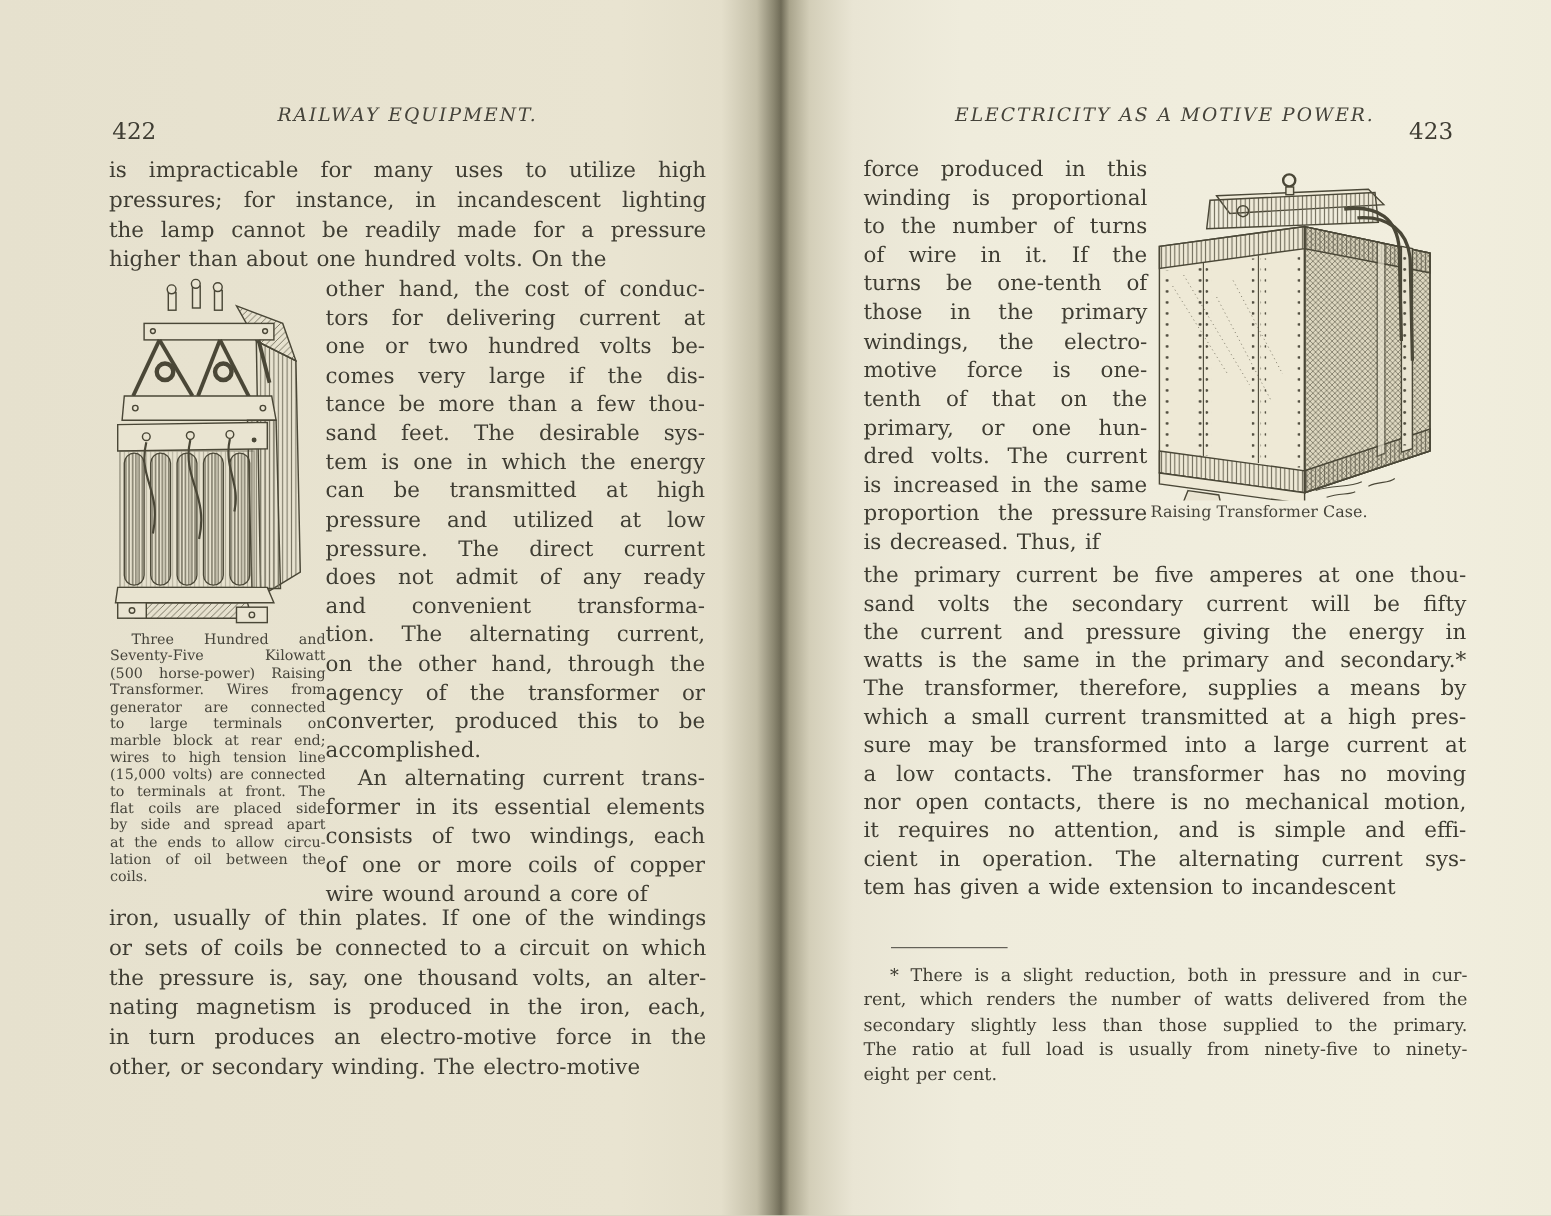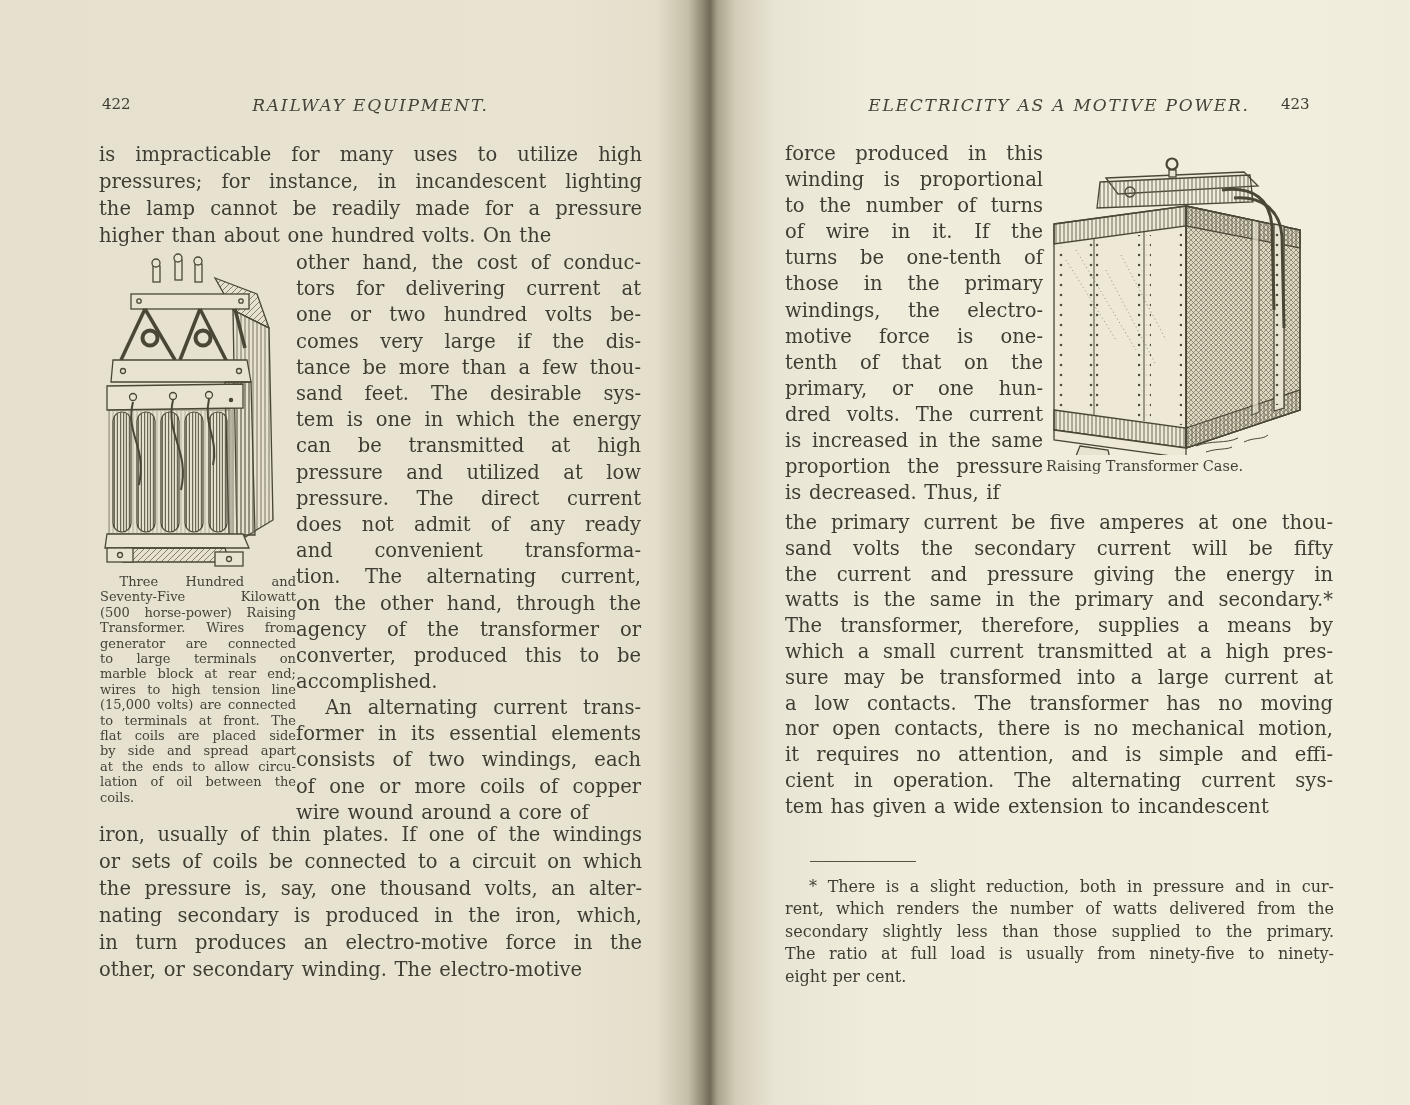--- a/index.html
+++ b/index.html
@@ -13,21 +13,21 @@
       #e9e5d4 55%, #efecdc 62%, #f1eede 92%, #efecdb 100%);
   }
   .page{position:absolute;top:0;height:1105px;}
   .tb{position:absolute;}
   .tb .ln{text-align:justify;text-align-last:justify;}
   .tb .ln:last-child{text-align-last:left;}
   .tb-indent .ln:first-child{text-indent:1.5em;}
   .tb-center .ln{text-align:center;text-align-last:center;}
 
   .runhead{position:absolute;font-style:italic;letter-spacing:1.8px;font-size:17px;color:#45433a;}
-  .pagenum{position:absolute;font-size:15px;color:#3f3d33;}
+  .pagenum{position:absolute;font-size:21px;color:#3f3d33;margin-top:12px;}
 
   .body-lg{font-size:19.5px;line-height:27px;word-spacing:1.5px;}
   .intro{left:99px;top:141px;width:543px;}
   .wrapped1{left:296px;top:250px;width:345px;line-height:26.2px;}
   .wrapped2{left:296px;top:695px;width:345px;line-height:26.2px;}
   .bottomleft{left:99px;top:821px;width:543px;}
 
   .figL{left:95px;top:250px;width:196px;height:322px;}
   .capL{left:100px;top:574px;width:196px;font-size:13px;line-height:15.4px;color:#45433a;word-spacing:1px;}
 
@@ -167,21 +167,21 @@
         <div class="ln">former in its essential elements</div>
         <div class="ln">consists of two windings, each</div>
         <div class="ln">of one or more coils of copper</div>
         <div class="ln">wire wound around a core of</div>
       </div>
 
     <div class="tb body-lg bottomleft">
         <div class="ln">iron, usually of thin plates. If one of the windings</div>
         <div class="ln">or sets of coils be connected to a circuit on which</div>
         <div class="ln">the pressure is, say, one thousand volts, an alter-</div>
-        <div class="ln">nating secondary is produced in the iron, which,</div>
+        <div class="ln">nating magnetism is produced in the iron, each,</div>
         <div class="ln">in turn produces an electro-motive force in the</div>
         <div class="ln">other, or secondary winding. The electro-motive</div>
       </div>
   </section>
 
   <section class="page" style="left:710px;width:700px;">
     <div class="runhead" style="left:75px;top:95px;width:548px;text-align:center;">ELECTRICITY AS A MOTIVE POWER.</div>
     <span class="pagenum" style="left:571px;top:95px;">423</span>
 
     <div class="tb body-lg colR" style="left:75px;">

